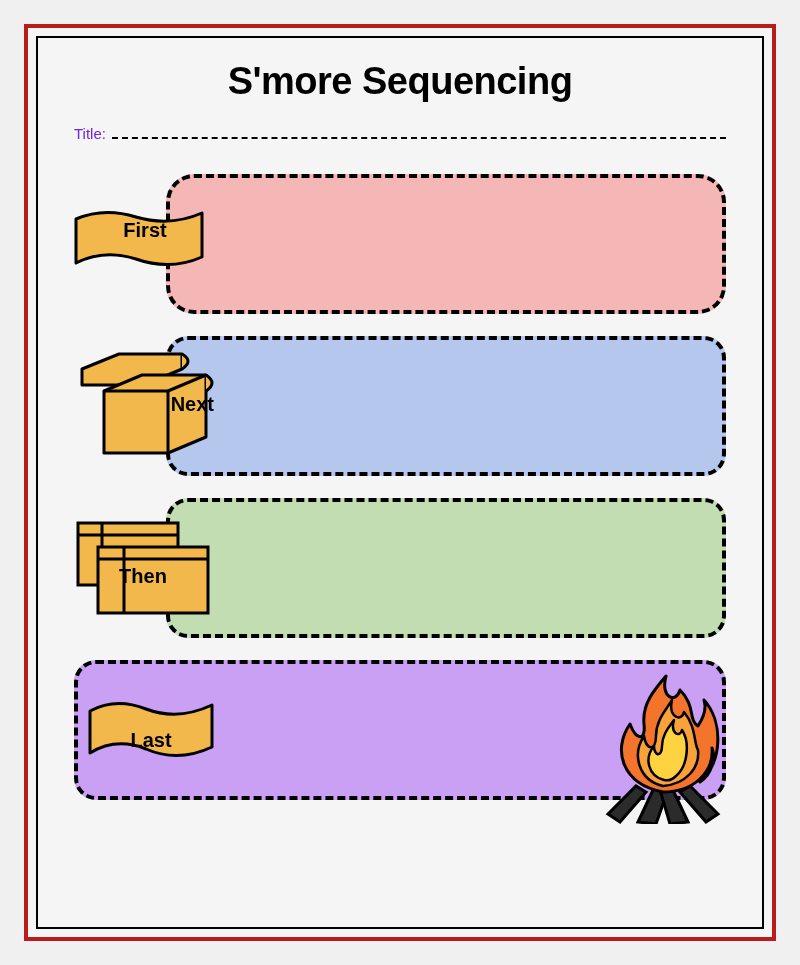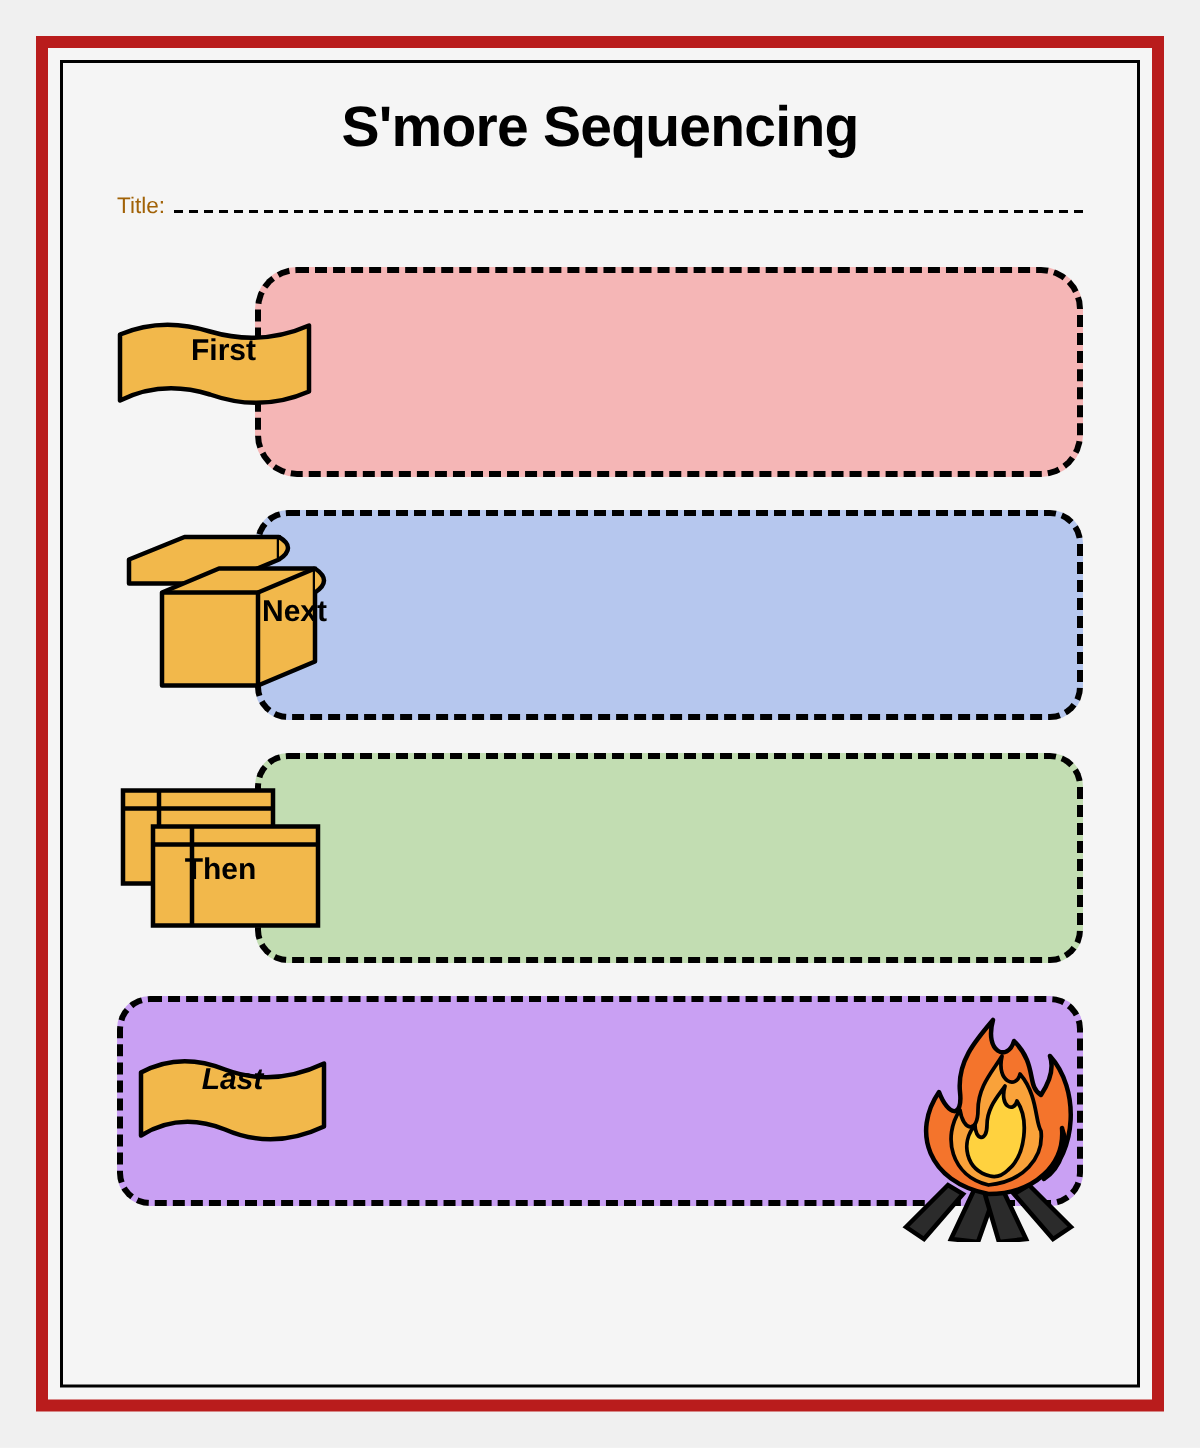--- a/index.html
+++ b/index.html
@@ -8,21 +8,21 @@
       font-family: Arial, Helvetica, sans-serif;
       width: 800px;
       height: 965px;
       overflow: hidden;
       padding: 24px;
     }
     .page-outer {
       width: 100%;
       height: 100%;
       background: #f5f5f5;
-      border: 8px solid #b91c1c;
+      border: 4px solid #b91c1c;
       padding: 8px;
     }
     .page-inner {
       width: 100%;
       height: 100%;
       border: 2px solid #000;
       padding: 22px 36px 20px 36px;
       position: relative;
     }
     .worksheet-title {
@@ -31,21 +31,21 @@
       text-align: center;
       letter-spacing: -0.5px;
       margin-bottom: 22px;
       color: #000;
     }
     .title-row {
       display: flex;
       align-items: baseline;
       margin-bottom: 32px;
       font-size: 15px;
-      color: #a16207;
+      color: #6d28d9;
     }
     .title-label {
       margin-right: 6px;
       white-space: nowrap;
     }
     .title-line {
       flex: 1;
       border-bottom: 2px dashed #000;
       height: 0.8em;
     }
@@ -96,21 +96,21 @@
     .tag-next { width: 140px; height: 110px; }
     .tag-next svg { width: 100%; height: 100%; display: block; }
     .tag-next .tag-label { top: 42px; text-align: right; }
     
     .tag-then { width: 138px; height: 98px; text-decoration: underline; }
     .tag-then svg { width: 100%; height: 100%; display: block; }
     .tag-then .tag-label { top: 46px; }
     
     .tag-last { width: 126px; height: 62px; left: 14px; }
     .tag-last svg { width: 100%; height: 100%; display: block; }
-    .tag-last .tag-label { top: 6px; font-style: italic; }
+    .tag-last .tag-label { top: 30px; }
     .campfire {
       position: absolute;
       right: -12px;
       bottom: -24px;
       width: 150px;
       height: 160px;
       z-index: 4;
     }
     .campfire svg { width: 100%; height: 100%; display: block; }
   </style>

